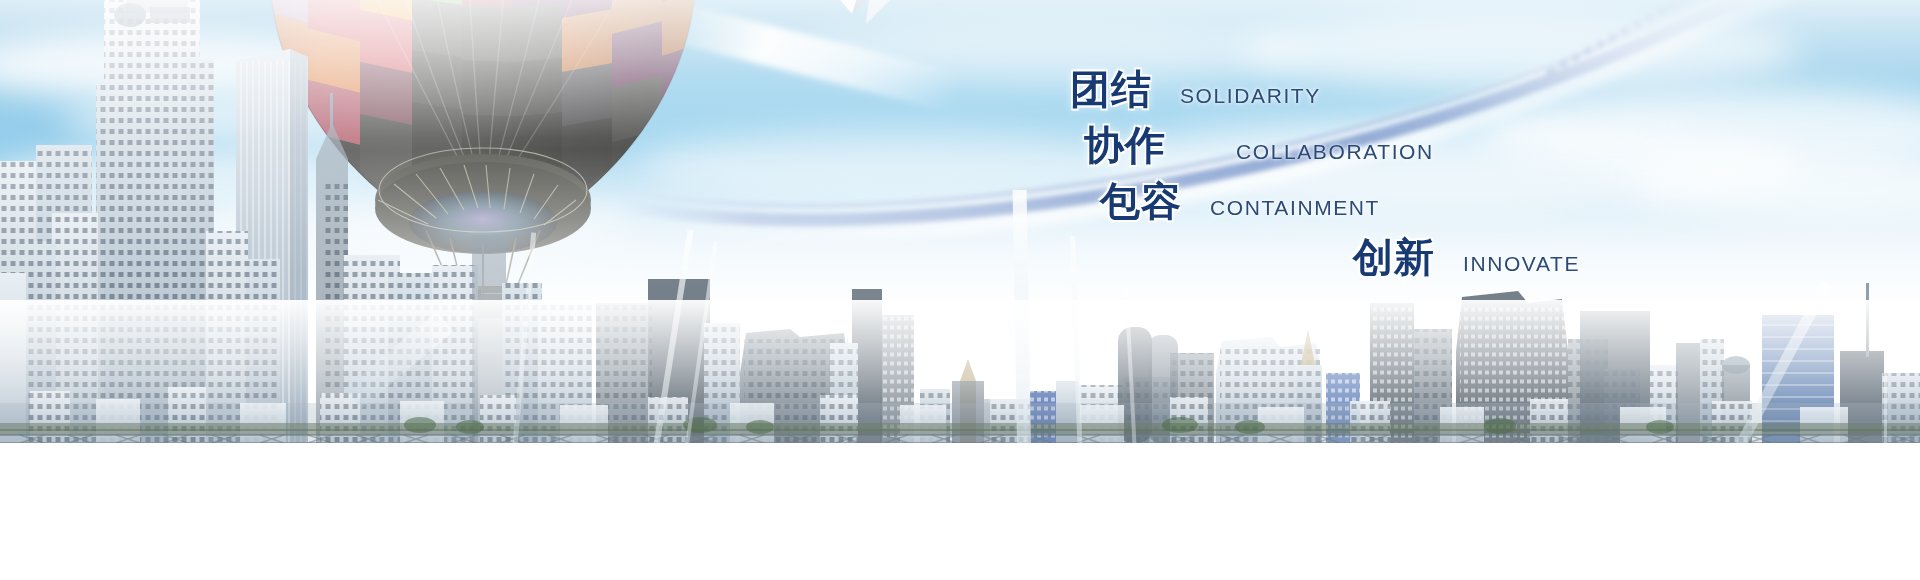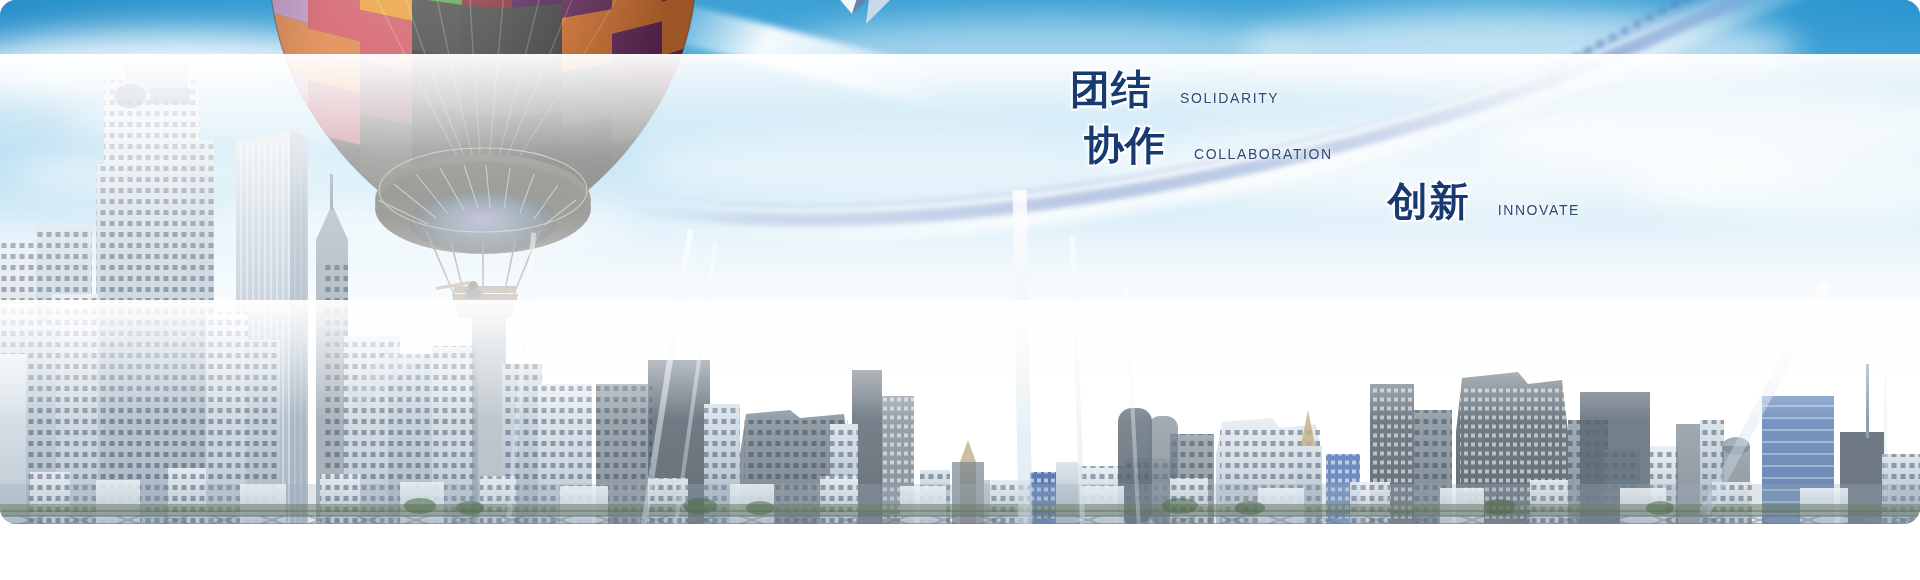--- a/index.html
+++ b/index.html
@@ -1,24 +1,23 @@
 <!DOCTYPE html>
 <html><head>
 <meta charset="utf-8">
 <style>
   * { margin:0; padding:0; box-sizing:border-box; }
   html,body { background:#fff; }
   body { font-family:"Liberation Sans", sans-serif; }
 
   #banner {
     position:relative;
-    width:1920px; height:524px;
+    width:1920px; height:443px;
     overflow:hidden;
     background:#e5e5e5;
-    border-radius:16px;
   }
 
   
   .sky {
     position:absolute; inset:0;
     background:
       linear-gradient(to bottom,
         #3ba0d4 0%,
         #4aa9da 8%,
         #63b8e2 18%,
@@ -95,42 +94,42 @@
   .slogans {
     position:absolute; left:1060px; top:62px;
     width:520px;
   }
   .slogan-row {
     display:flex; align-items:baseline;
     height:56px;
     white-space:nowrap;
   }
   .slogan-row.i0 { padding-left:10px; }
-  .slogan-row.i1 { padding-left:24px; }
+  .slogan-row.i1 { padding-left:24px;gap:42px; }
   .slogan-row.i2 { padding-left:40px; }
   .slogan-row.i3 { padding-left:52px; }
   .slogan-row.i4 { padding-left:66px;justify-content:flex-end; }
 
   .cn {
     font-family:"DejaVu Sans","Liberation Sans",sans-serif;
     font-size:40px;
     font-weight:700;
     letter-spacing:1px;
     color:#173a72;
     text-shadow:
       -1.6px -1.6px 0 rgba(255,255,255,.95),
        1.6px -1.6px 0 rgba(255,255,255,.95),
       -1.6px  1.6px 0 rgba(255,255,255,.95),
        1.6px  1.6px 0 rgba(255,255,255,.95),
        0 0 9px rgba(255,255,255,.95);
   }
   .en {
     margin-left:12px;
     font-family:"Liberation Sans",sans-serif;
-    font-size:14px;
+    font-size:21px;
     font-weight:400;
     letter-spacing:1.6px;
     color:#2c4a78;
     text-shadow:0 0 6px rgba(255,255,255,.9), 0 0 3px rgba(255,255,255,.9);
     padding-left:16px;
   }
 </style>
 </head>
 <body>
 
@@ -764,20 +763,24 @@
     <div class="slogan-row i0">
       <span class="cn">团结</span>
       <span class="en">SOLIDARITY</span>
     </div>
 
     <div class="slogan-row i1">
       <span class="cn">协作</span>
       <span class="en">COLLABORATION</span>
     </div>
 
+    <div class="slogan-row i2">
+      <span class="cn">包容</span>
+      <span class="en">CONTAINMENT</span>
+    </div>
 
 
     <div class="slogan-row i4">
       <span class="cn">创新</span>
       <span class="en">INNOVATE</span>
     </div>
 
   </div>
 
 </div>

